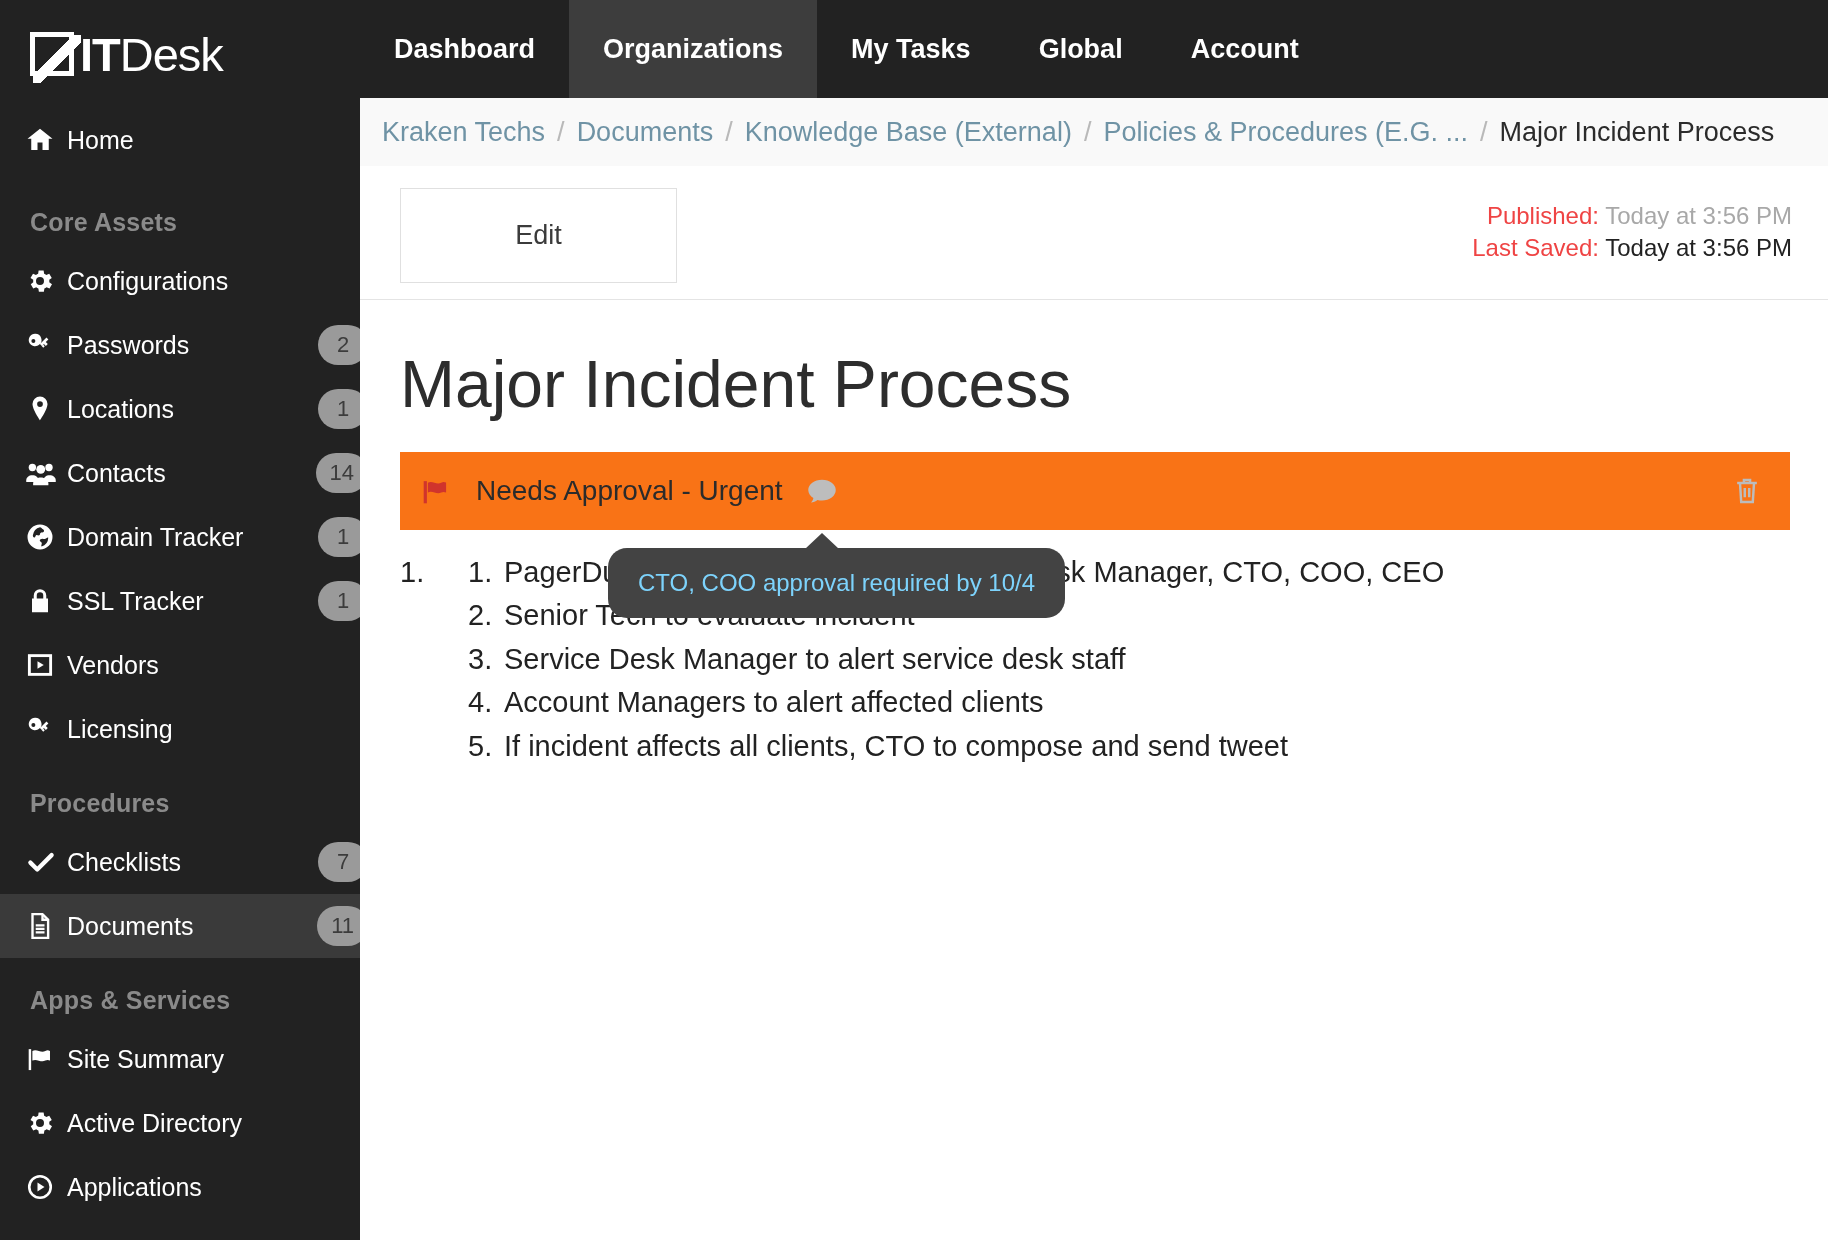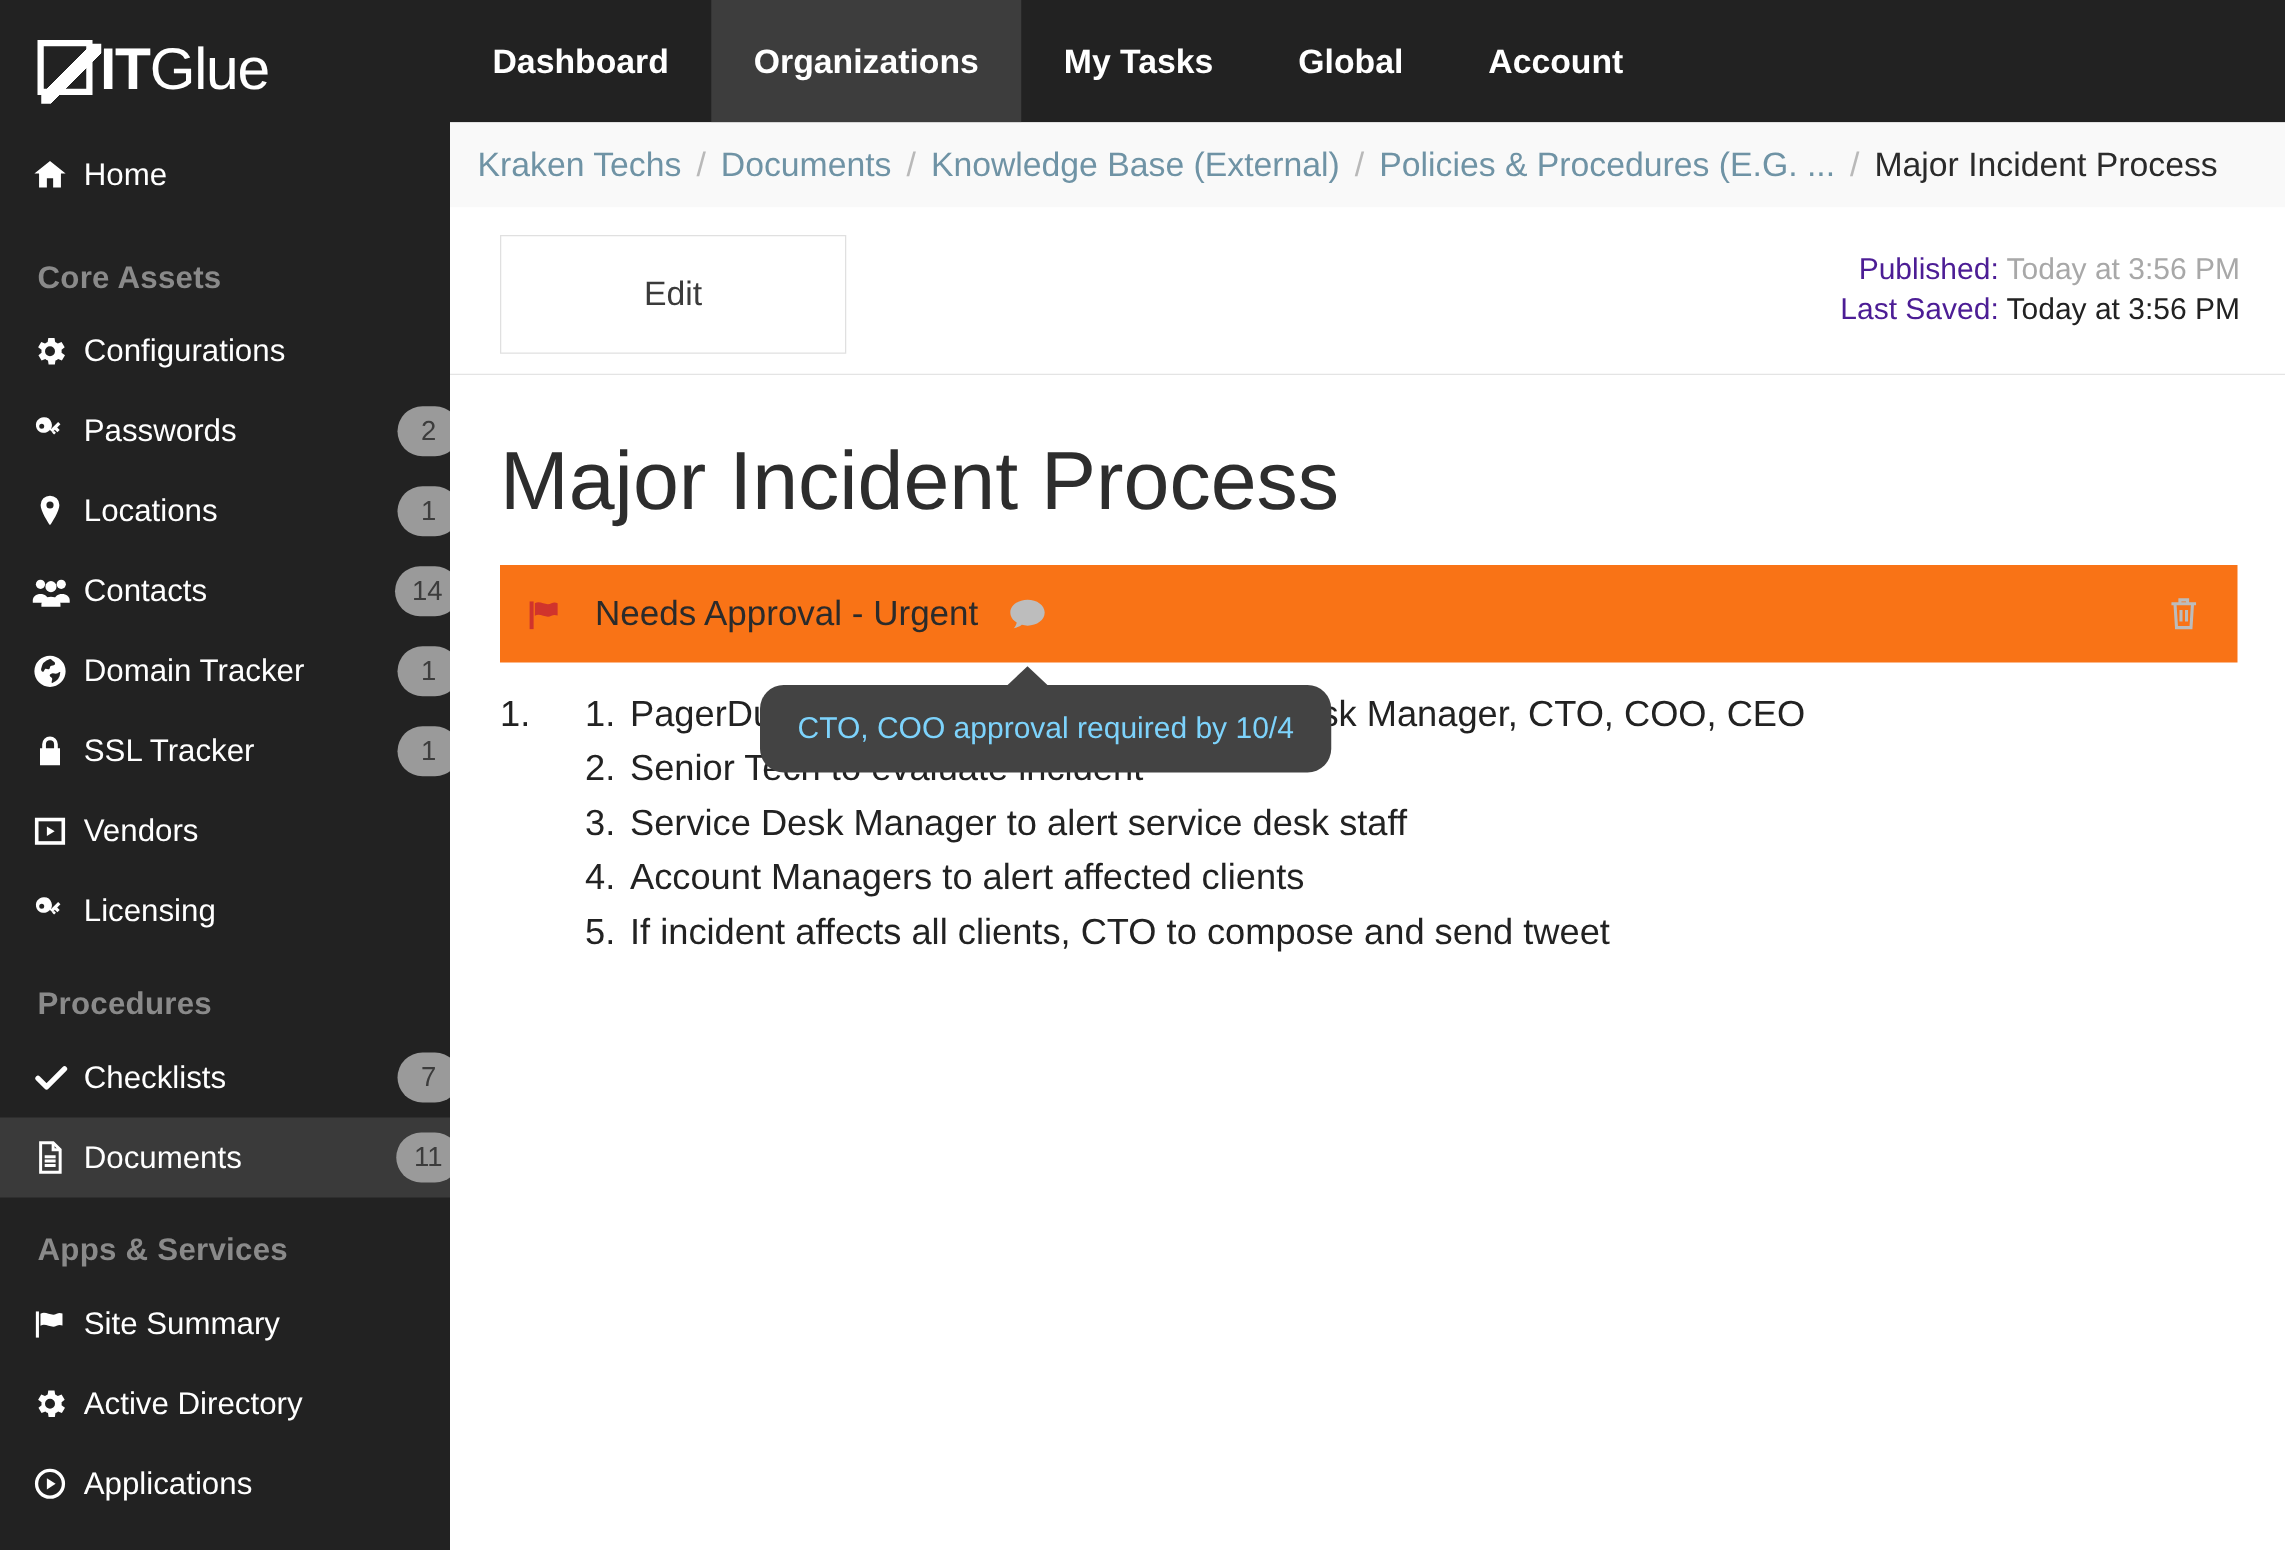--- a/index.html
+++ b/index.html
@@ -148,21 +148,21 @@
     cursor:pointer;
   }
   .stamps {
     position:absolute;
     right:36px; top:34px;
     text-align:right;
     font-size:24px;
     line-height:1.34;
   }
   .stamp-row { white-space:nowrap; }
-  .stamp-key { color:#4c1d95;text-align:right; }
+  .stamp-key { color:#ef4444;text-align:right; }
   .stamp-val { color:#a8a8a8; }
   .stamp-row.saved .stamp-val { color:#222222; }
 
   .doc-area { padding:0 0 0 0; }
   .doc-title {
     font-size:66px;
     color:#2d2d2d;
     font-weight:normal;
     padding:48px 0 30px 40px;
     line-height:1.12;
@@ -246,21 +246,21 @@
 </style>
 </head>
 <body>
 
 <div id="app">
 
   <div class="sidebar">
     <div class="logo-wrap">
       <div class="logo">
         <div class="logo-mark"></div>
-        <div class="logo-text"><span class="b">IT</span><span class="l">Glue</span></div>
+        <div class="logo-text"><span class="b">IT</span><span class="l">Desk</span></div>
       </div>
     </div>
 
     <div class="nav-item">
       <span class="nav-ico">
         <svg width="30" height="30" viewBox="0 0 24 24" fill="currentColor">
             <path d="M12 3 2 11h3v9h5v-6h4v6h5v-9h3z"></path>
           </svg>
       </span>
       <span class="nav-label">Home</span>

